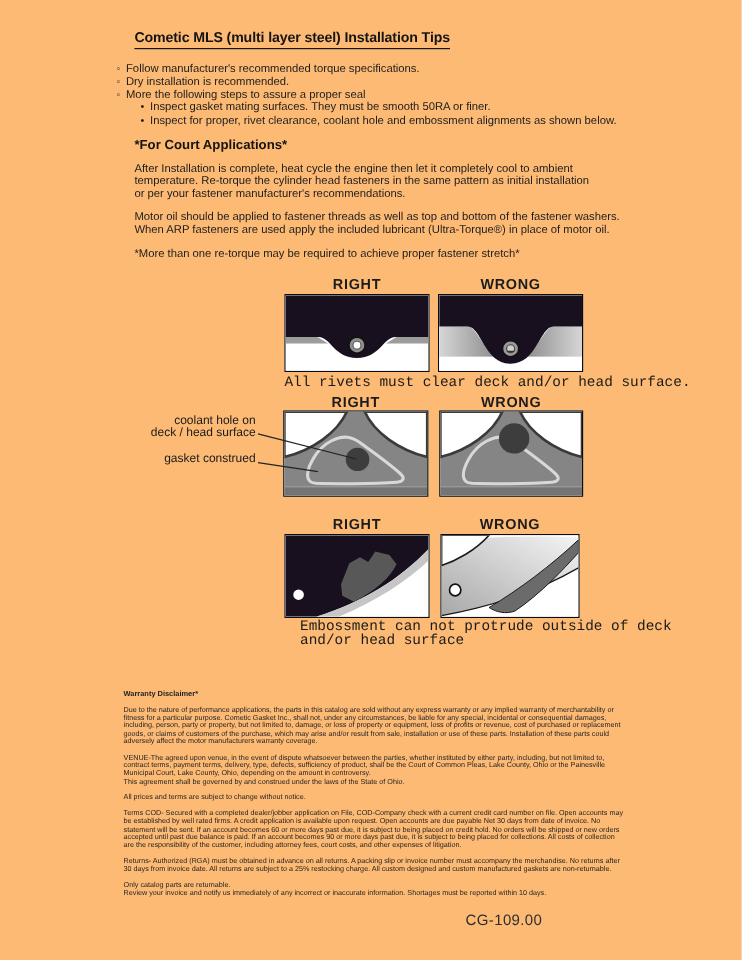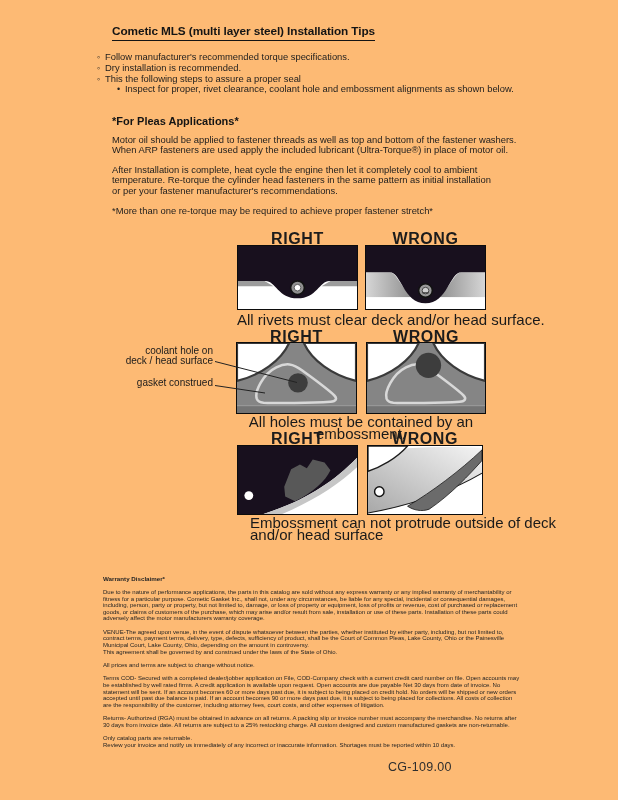--- a/index.html
+++ b/index.html
@@ -20,24 +20,24 @@
   .bullet::before { content:"◦"; position:absolute; left:0; top:0; font-size:9px; }
   .subbullets { margin-left:20px; }
   .subbullet { position:relative; padding-left:8px; }
   .subbullet::before { content:"•"; position:absolute; left:0; top:0; font-size:9px; }
   
   .diesel { position:absolute; left:112px; top:116px; width:485px; font-size:9.4px; line-height:10.6px; }
   .diesel-heading { font-size:11px; font-weight:bold; color:#141414; margin:0 0 8px 0; }
   .diesel p { margin:0 0 9px 0; white-space:pre-line; }
   .retorque-note { white-space:pre-line; }
   
-  .dlabel { position:absolute; font-size:16px; font-weight:bold; letter-spacing:0.6px; text-align:center; color:#1c1c1c; }
+  .dlabel { position:absolute; font-size:12px; font-weight:bold; letter-spacing:0.6px; text-align:center; color:#1c1c1c; }
   .panel { position:absolute; border:1.6px solid #0c0c0c; box-sizing:border-box; background:#fff; }
   .panel svg { display:block; width:100%; height:100%; }
-  .caption { position:absolute; font-size:15px; color:#1a1a1a; white-space:pre-line; line-height:11.5px; }
+  .caption { position:absolute; font-size:12px; color:#1a1a1a; white-space:pre-line; line-height:11.5px;font-family:Liberation Mono, monospace; }
   .caption-center { text-align:center; }
   .side-label { position:absolute; left:105px; width:108px; text-align:right; font-size:10px; line-height:10px; white-space:pre-line; color:#1a1a1a; }
   .leaders { position:absolute; left:105px; top:344px; width:200px; height:58px; z-index:5; }
   
   .fine { position:absolute; left:103px; top:575px; width:502px; color:#242424; }
   .fine-heading { font-size:6.2px; font-weight:bold; margin:0 0 7px 0; }
   .fine p { font-size:6px; line-height:6.6px; margin:0 0 6.8px 0; white-space:pre-line; }
   
   .page-code { position:absolute; left:388px; top:760px; font-size:12.5px; color:#2e2e2e; letter-spacing:0.3px; }
 </style>
@@ -45,35 +45,36 @@
 <body>
 
 <div class="page">
 
   <div class="doc-title">Cometic MLS (multi layer steel) Installation Tips</div>
 
   <div class="bullets">
     <div>
         <div class="bullet">Follow manufacturer's recommended torque specifications.</div>
         <div class="bullet">Dry installation is recommended.</div>
-        <div class="bullet">This the following steps to assure a proper seal</div>
+        <div class="bullet">More the following steps to assure a proper seal</div>
       </div>
     <div class="subbullets">
+        <div class="subbullet">Inspect gasket mating surfaces.  They must be smooth 50RA or finer.</div>
         <div class="subbullet">Inspect for proper, rivet clearance, coolant hole and embossment alignments as shown below.</div>
       </div>
   </div>
 
   <div class="diesel">
-    <div class="diesel-heading">*For Pleas Applications*</div>
+    <div class="diesel-heading">*For Court Applications*</div>
     <div>
-        <p>Motor oil should be applied to fastener threads as well as top and bottom of the fastener washers.
-When ARP fasteners are used apply the included lubricant (Ultra-Torque®) in place of motor oil.</p>
         <p>After Installation is complete, heat cycle the engine then let it completely cool to ambient
 temperature. Re-torque the cylinder head fasteners in the same pattern as initial installation
 or per your fastener manufacturer's recommendations.</p>
+        <p>Motor oil should be applied to fastener threads as well as top and bottom of the fastener washers.
+When ARP fasteners are used apply the included lubricant (Ultra-Torque®) in place of motor oil.</p>
       </div>
     <div class="retorque-note">*More than one re-torque may be required to achieve proper fastener stretch*</div>
   </div>
 
   <div class="dlabel" style="left:237px; top:230px; width:121px;">RIGHT</div>
   <div class="dlabel" style="left:365px; top:230px; width:121px;">WRONG</div>
 
   <div class="panel" style="left:237px; top:245px; width:121px; height:65px;">
     <svg viewBox="0 0 121 65" preserveAspectRatio="none">
       <rect x="0" y="0" width="121" height="65" fill="#ffffff"></rect>
@@ -139,21 +140,20 @@
       <rect width="121" height="72" fill="var(--panel-gray)"></rect>
       <rect y="64.5" width="121" height="7.5" fill="#747474"></rect>
       <line x1="0" y1="64.5" x2="121" y2="64.5" stroke="#a5a5a5" stroke-width="0.8"></line>
       <path d="M0,0 H53 C45,18 24,33 0,39 Z" fill="#ffffff" stroke="#3a3a3a" stroke-width="2.2"></path>
       <path d="M121,0 H68 C76,18 97,33 121,39 Z" fill="#ffffff" stroke="#3a3a3a" stroke-width="2.2"></path>
       <path d="M20,57 C18,50 26,32 40,25 C50,20 57,21 66,28 C78,37 92,47 99,54 C102,57 101,60 95,60.5 C75,62 40,62 27,61.5 C22,61 21,59.5 20,57 Z" fill="none" stroke="var(--emboss-line)" stroke-width="2.6"></path>
       <circle cx="63" cy="23" r="13" fill="var(--hole-gray)"></circle>
     </svg>
   </div>
 
-  <div class="caption caption-center" style="left:236px; top:416px; width:250px;">All holes must be contained by an embossment.</div>
 
   <div class="dlabel" style="left:237px; top:430px; width:121px;">RIGHT</div>
   <div class="dlabel" style="left:367px; top:430px; width:116px;">WRONG</div>
 
   <div class="panel" style="left:237px; top:445px; width:121px; height:70px;">
     <svg viewBox="0 0 121 70" preserveAspectRatio="none">
       <rect width="121" height="70" fill="#ffffff"></rect>
       <path d="M0,0 H121 V12 C96,38 68,56 26,70 H0 Z" fill="var(--diagram-black)"></path>
       <path d="M121,12 C96,38 68,56 26,70 H45 C78,56 102,40 121,22 Z" fill="#c6c6c6"></path>
       <path d="M47,42 L54,24 L63,19 L70,23 L76,14 L88,17 L94,25 C89,36 76,48 58,57 L48,52 Z" fill="#585858"></path>

